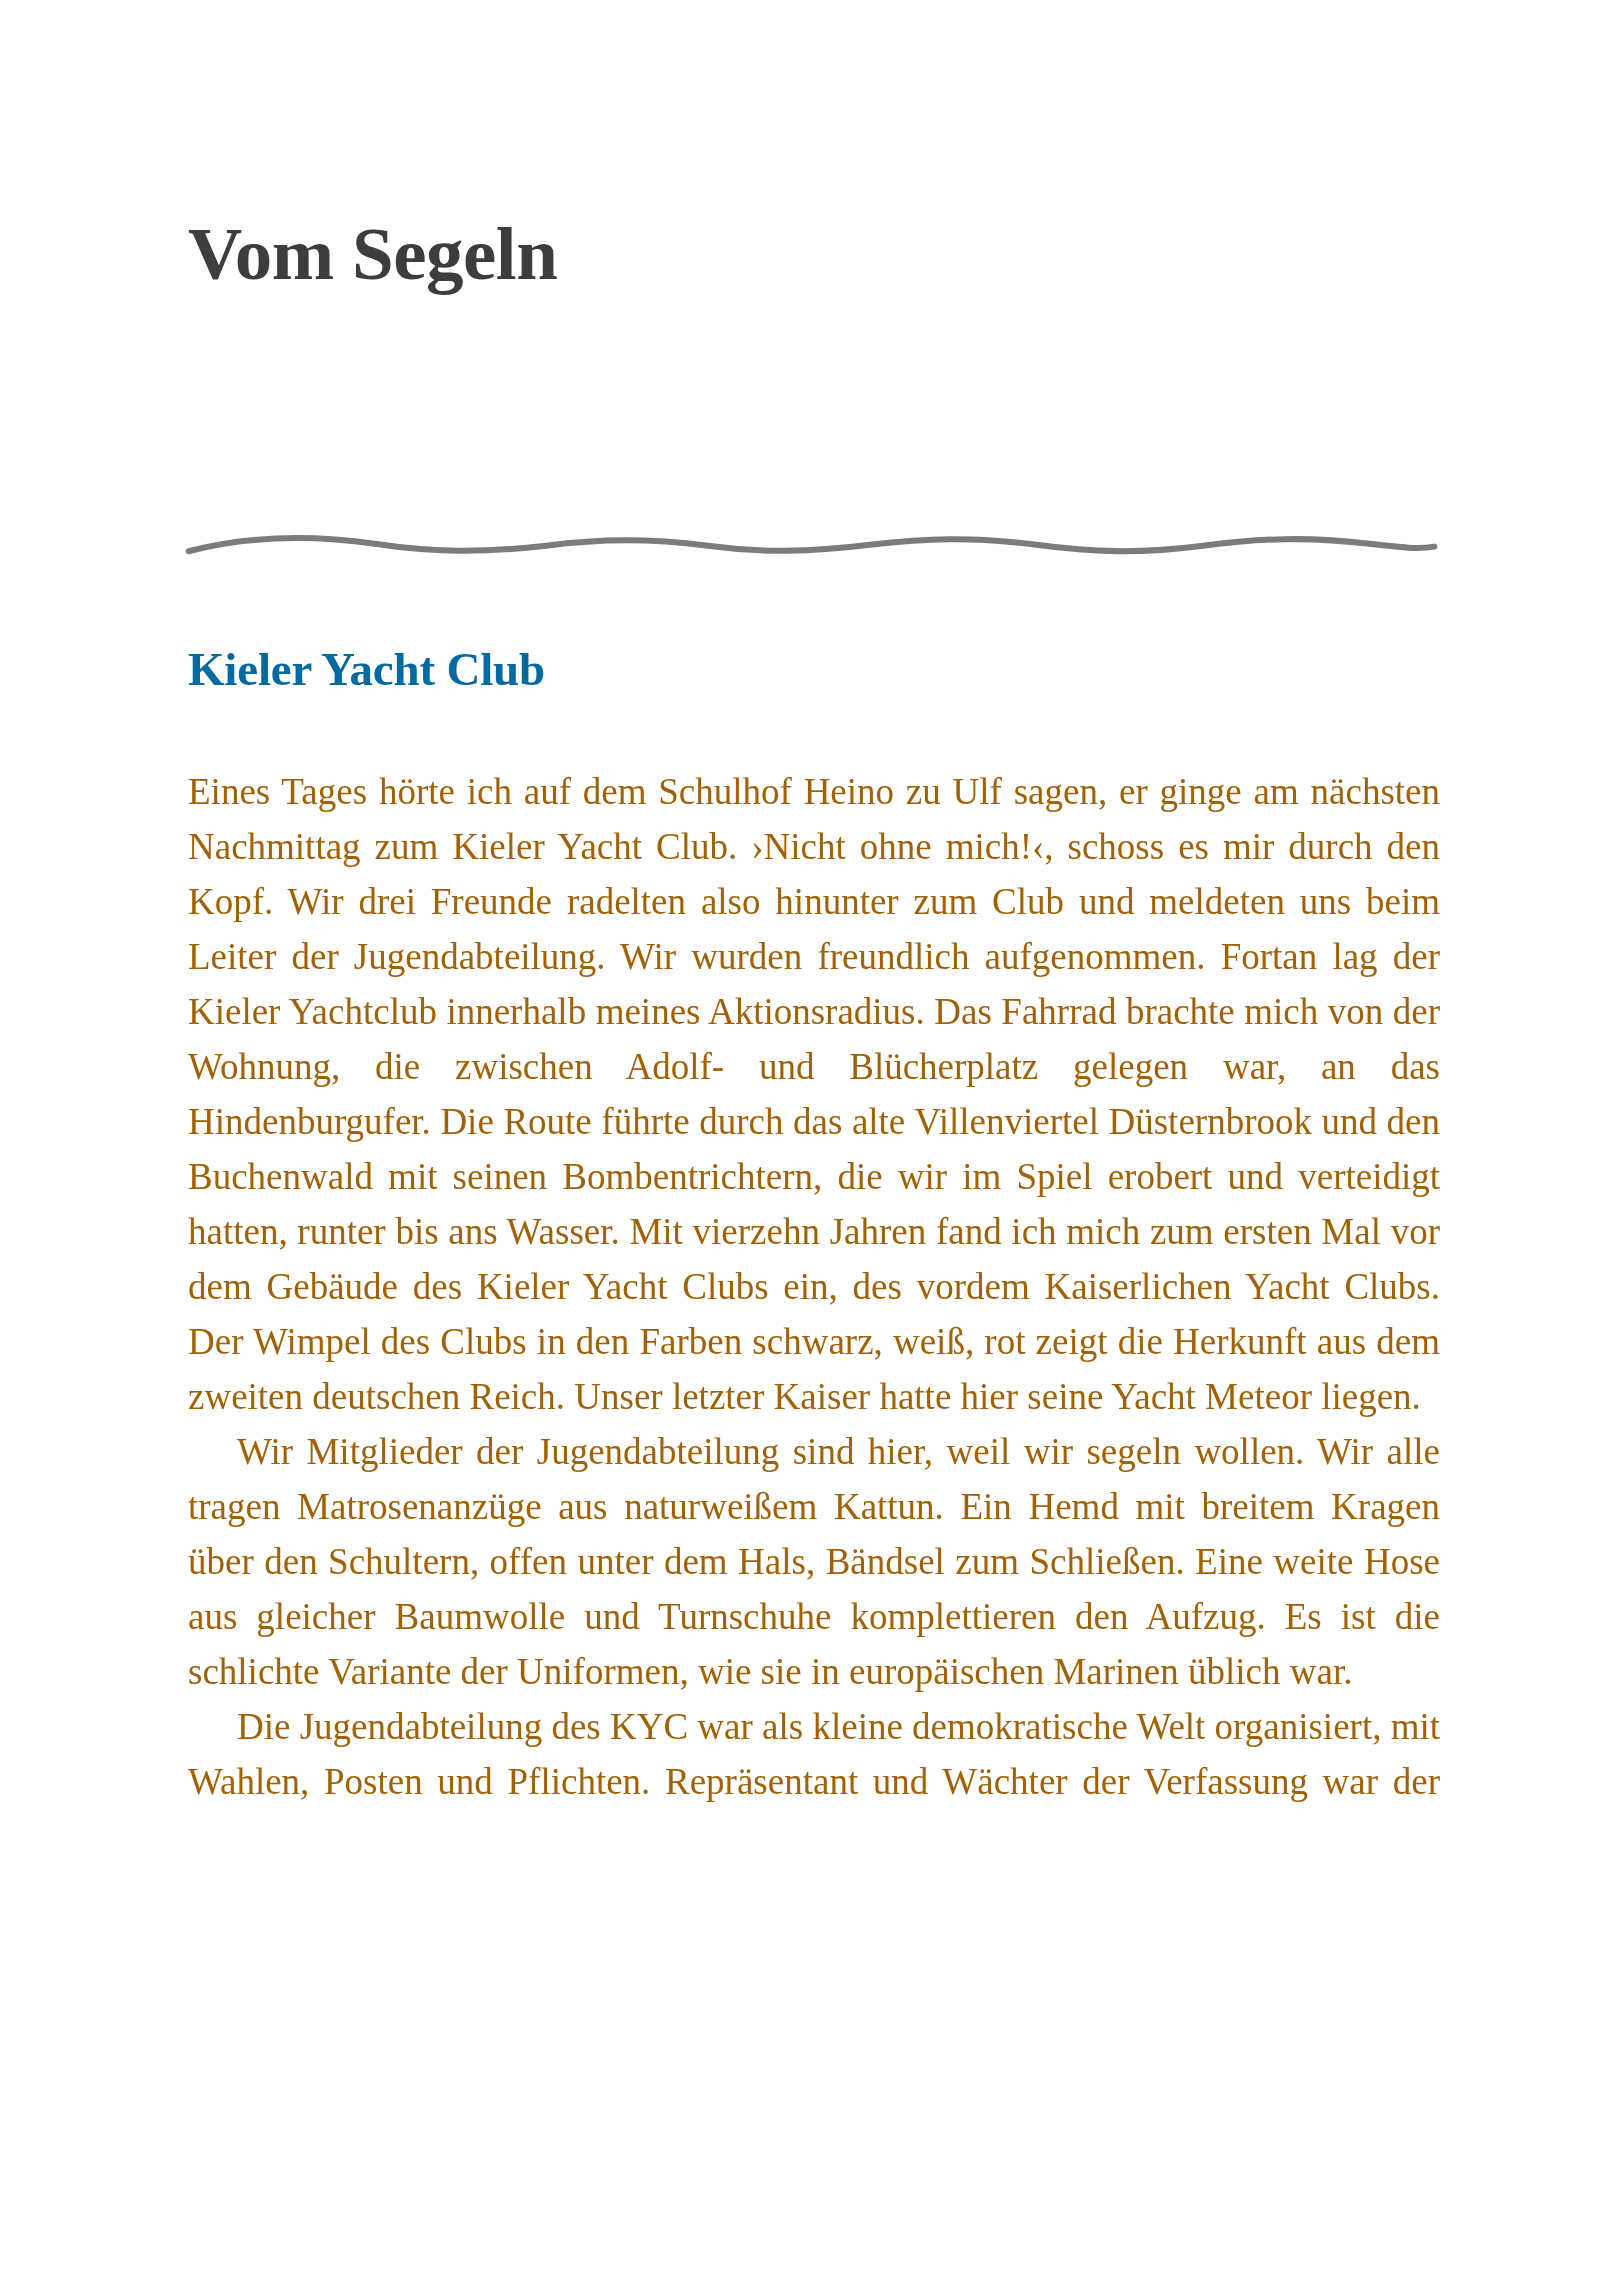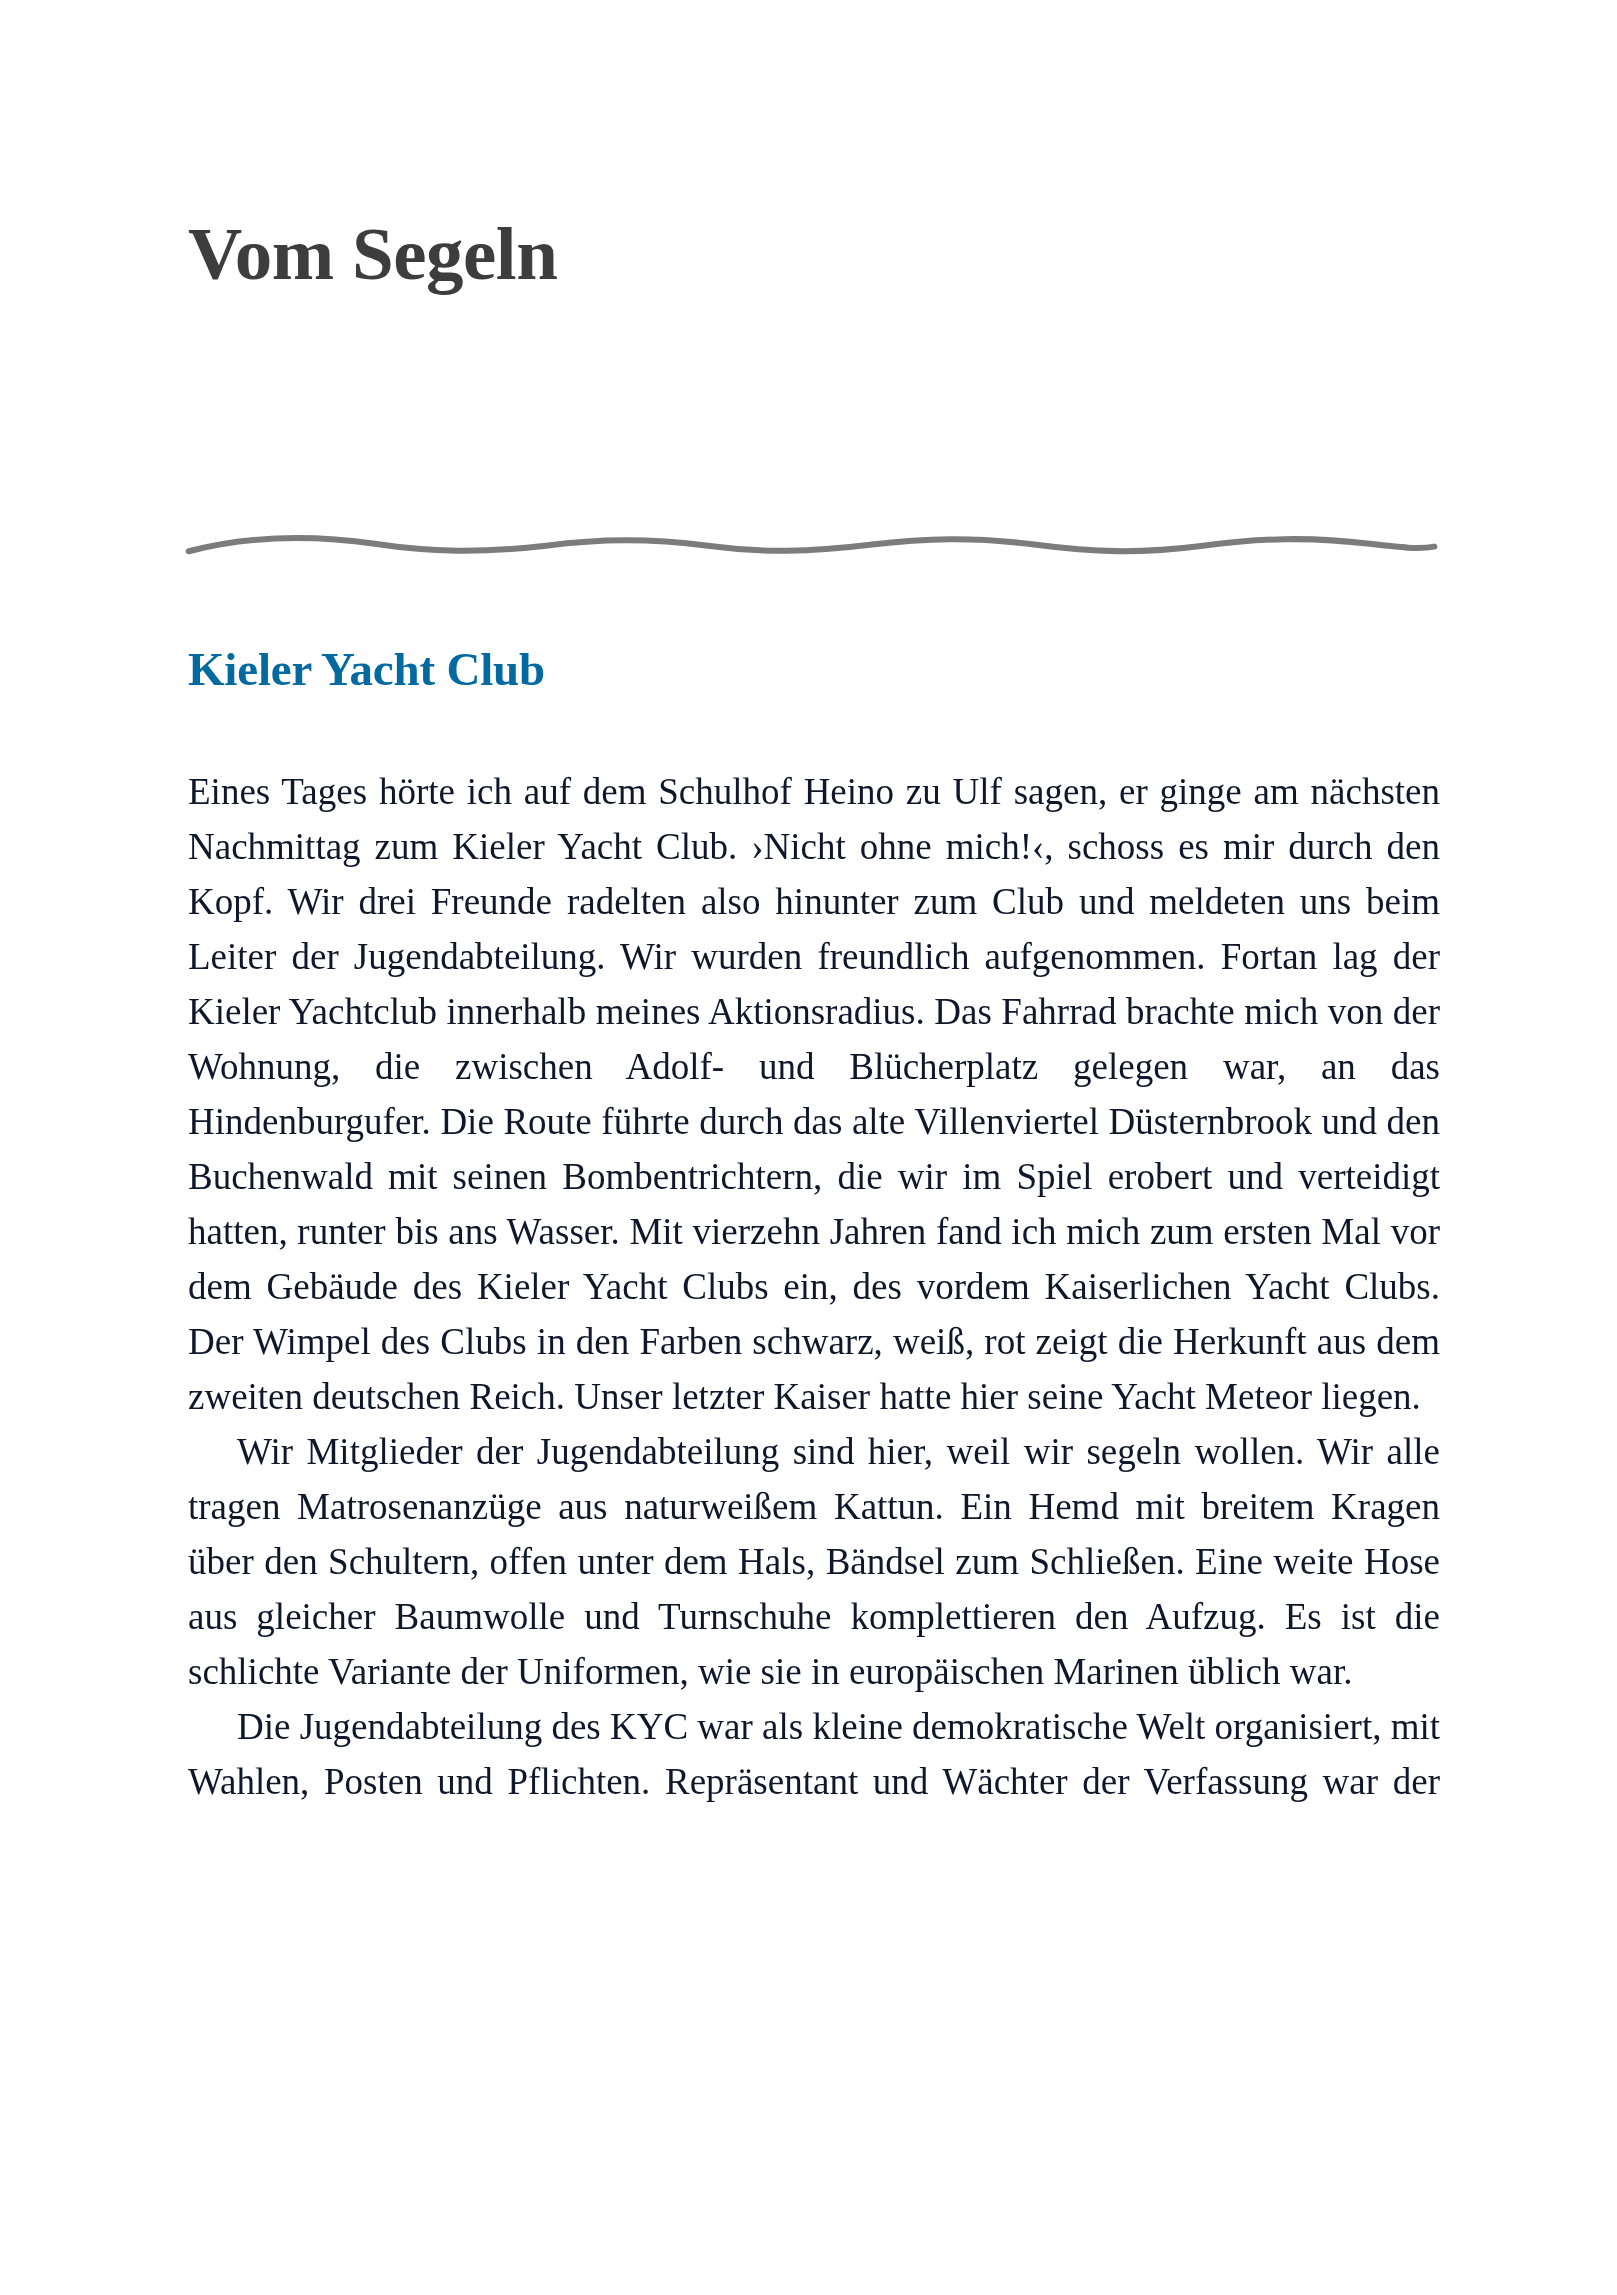--- a/index.html
+++ b/index.html
@@ -42,21 +42,21 @@
     letter-spacing: -0.2px;
     color: #0369a1;
   }
   .body-text {
     position: absolute;
     left: 188px;
     top: 764px;
     width: 1252px;
     font-size: 37px;
     line-height: 55px;
-    color: #0f172a;
+    color: #a16207;
     text-align: justify;
   }
   .body-text p {
     margin: 0;
   }
   .body-text p.indent {
     text-indent: 49px;
   }
   .footer {
     position: absolute;

